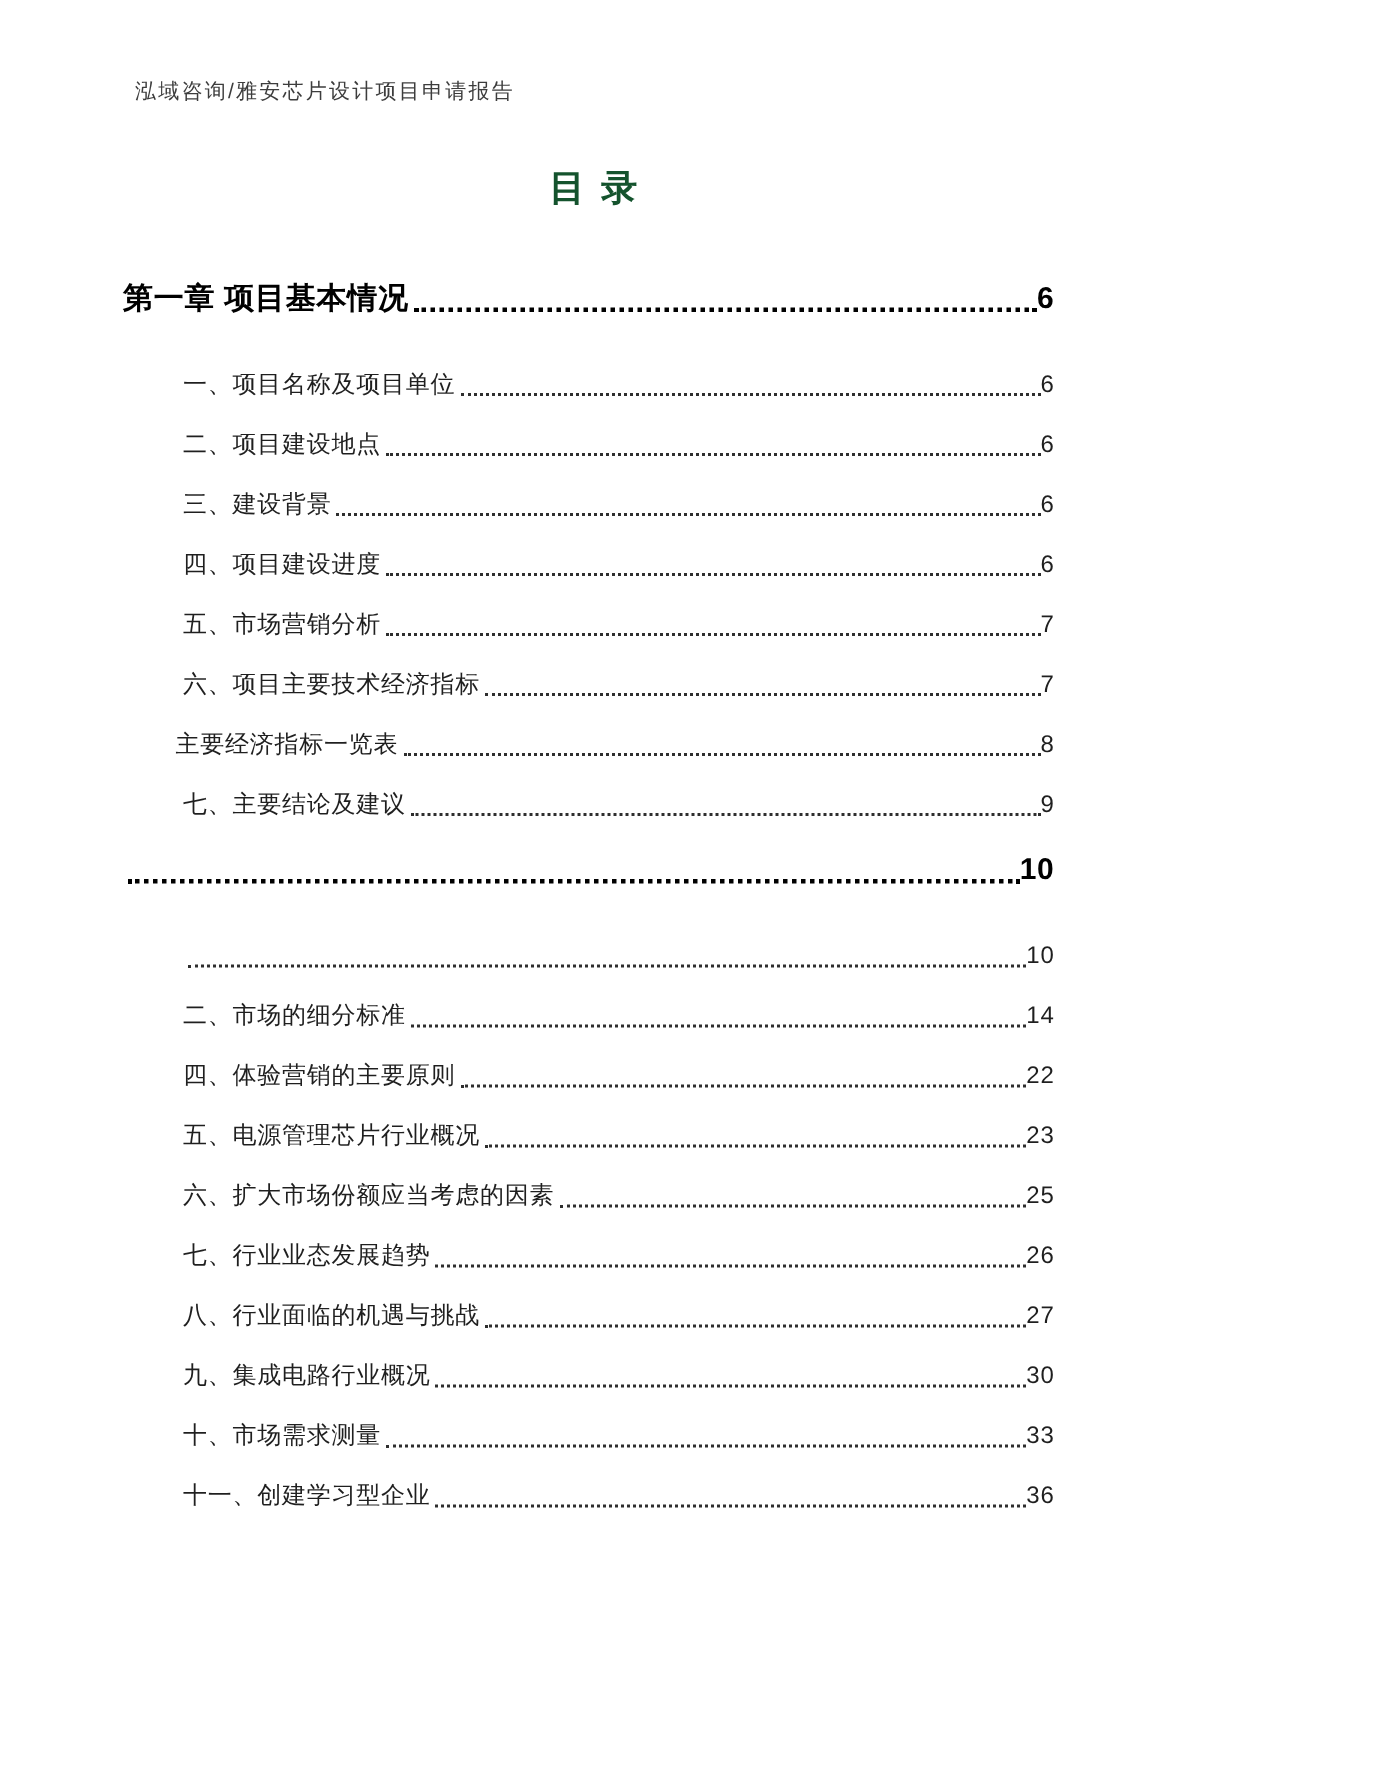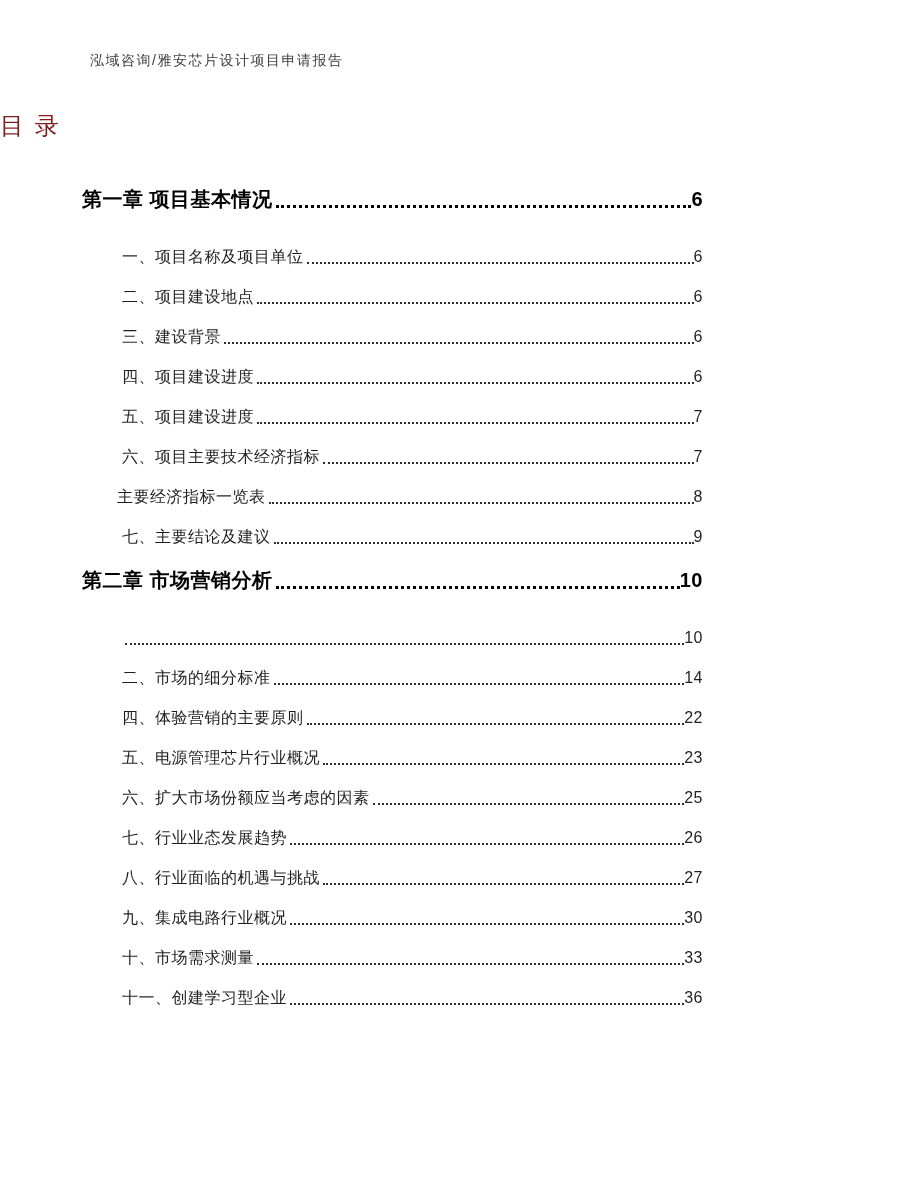--- a/index.html
+++ b/index.html
@@ -23,25 +23,25 @@
     font-size: 14px;
     letter-spacing: 1.5px;
     color: #3d3d3d;
     white-space: nowrap;
   }
   .doc-title {
     position: absolute;
     top: 112px;
     left: 0;
     width: 100%;
-    text-align: left;
+    text-align: center;
     font-size: 24px;
     line-height: 28px;
-    font-weight: 400;
-    color: #7f1d1d;
+    font-weight: 700;
+    color: #14532d;
     letter-spacing: 2px;
   }
   .toc {
     position: absolute;
     left: 82px;
     right: 90px;
     top: 186px;
     text-align: right;
   }
   .toc-row {
@@ -124,42 +124,41 @@
       <span class="label">三、建设背景</span>
       <span class="leader"></span>
       <span class="pagenum">6</span>
     </div>
     <div class="toc-row row-sub">
       <span class="label">四、项目建设进度</span>
       <span class="leader"></span>
       <span class="pagenum">6</span>
     </div>
     <div class="toc-row row-sub">
-      <span class="label">五、项目建设进度</span>
+      <span class="label">五、市场营销分析</span>
       <span class="leader"></span>
       <span class="pagenum">7</span>
     </div>
     <div class="toc-row row-sub">
       <span class="label">六、项目主要技术经济指标</span>
       <span class="leader"></span>
       <span class="pagenum">7</span>
     </div>
     <div class="toc-row row-sub no-num">
       <span class="label">主要经济指标一览表</span>
       <span class="leader"></span>
       <span class="pagenum">8</span>
     </div>
     <div class="toc-row row-sub">
       <span class="label">七、主要结论及建议</span>
       <span class="leader"></span>
       <span class="pagenum">9</span>
     </div>
 
     <div class="toc-row row-chapter second">
-      <span class="label">第二章 市场营销分析</span>
       <span class="leader"></span>
       <span class="pagenum">10</span>
     </div>
 
     <div class="toc-row row-sub">
       <span class="leader"></span>
       <span class="pagenum">10</span>
     </div>
     <div class="toc-row row-sub">
       <span class="label">二、市场的细分标准</span>

